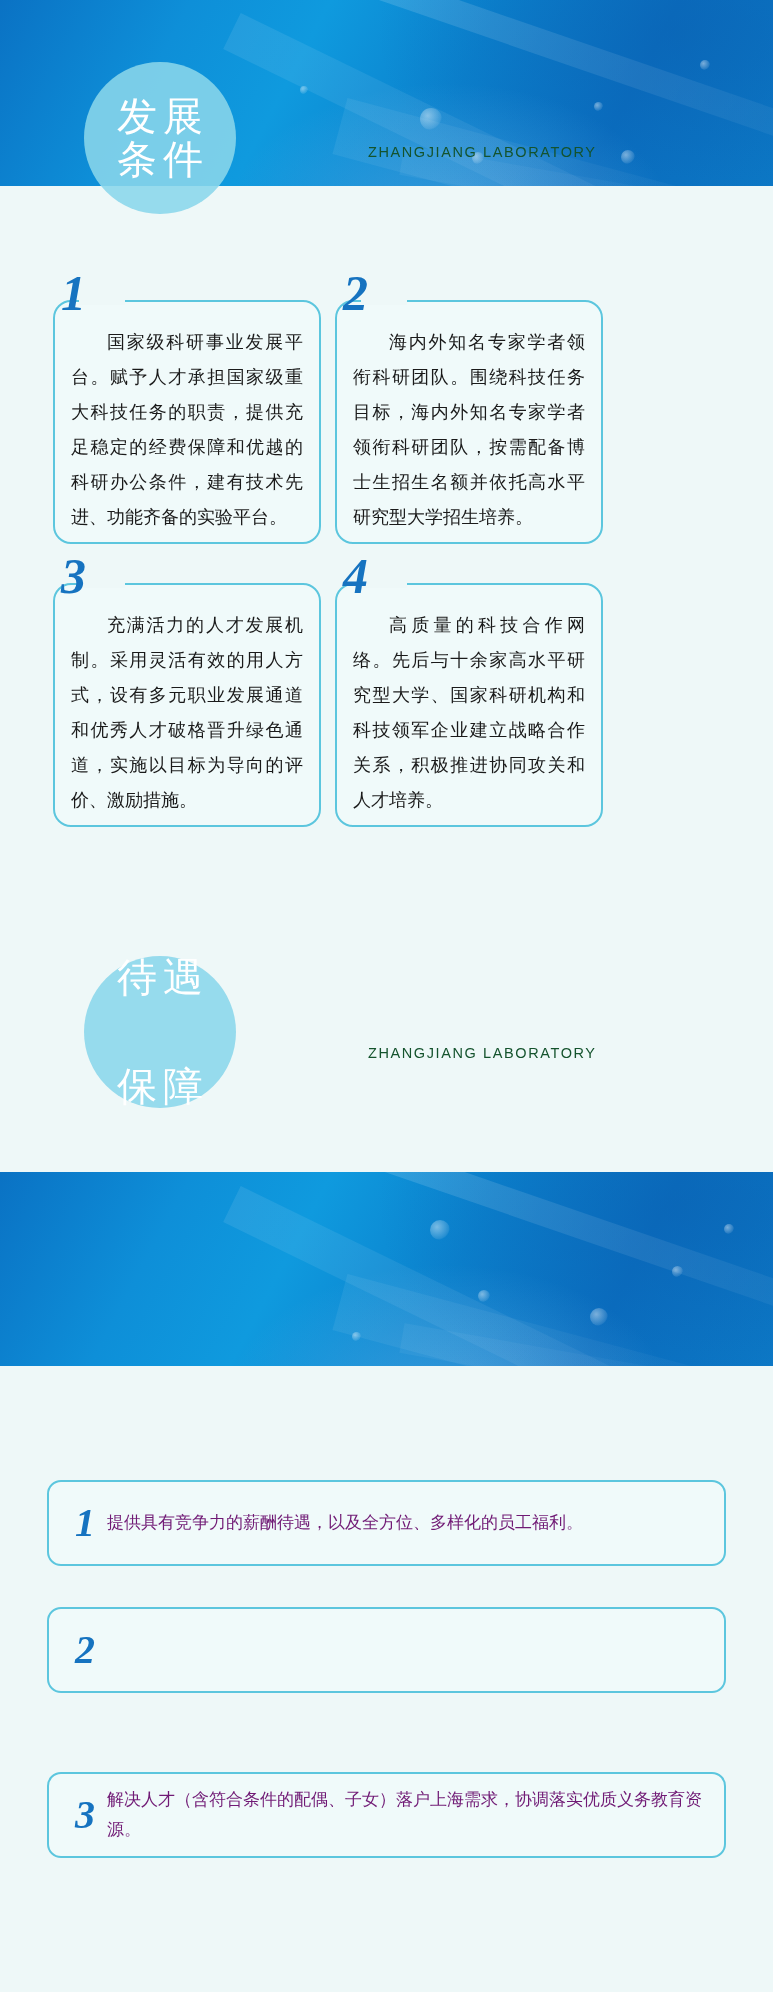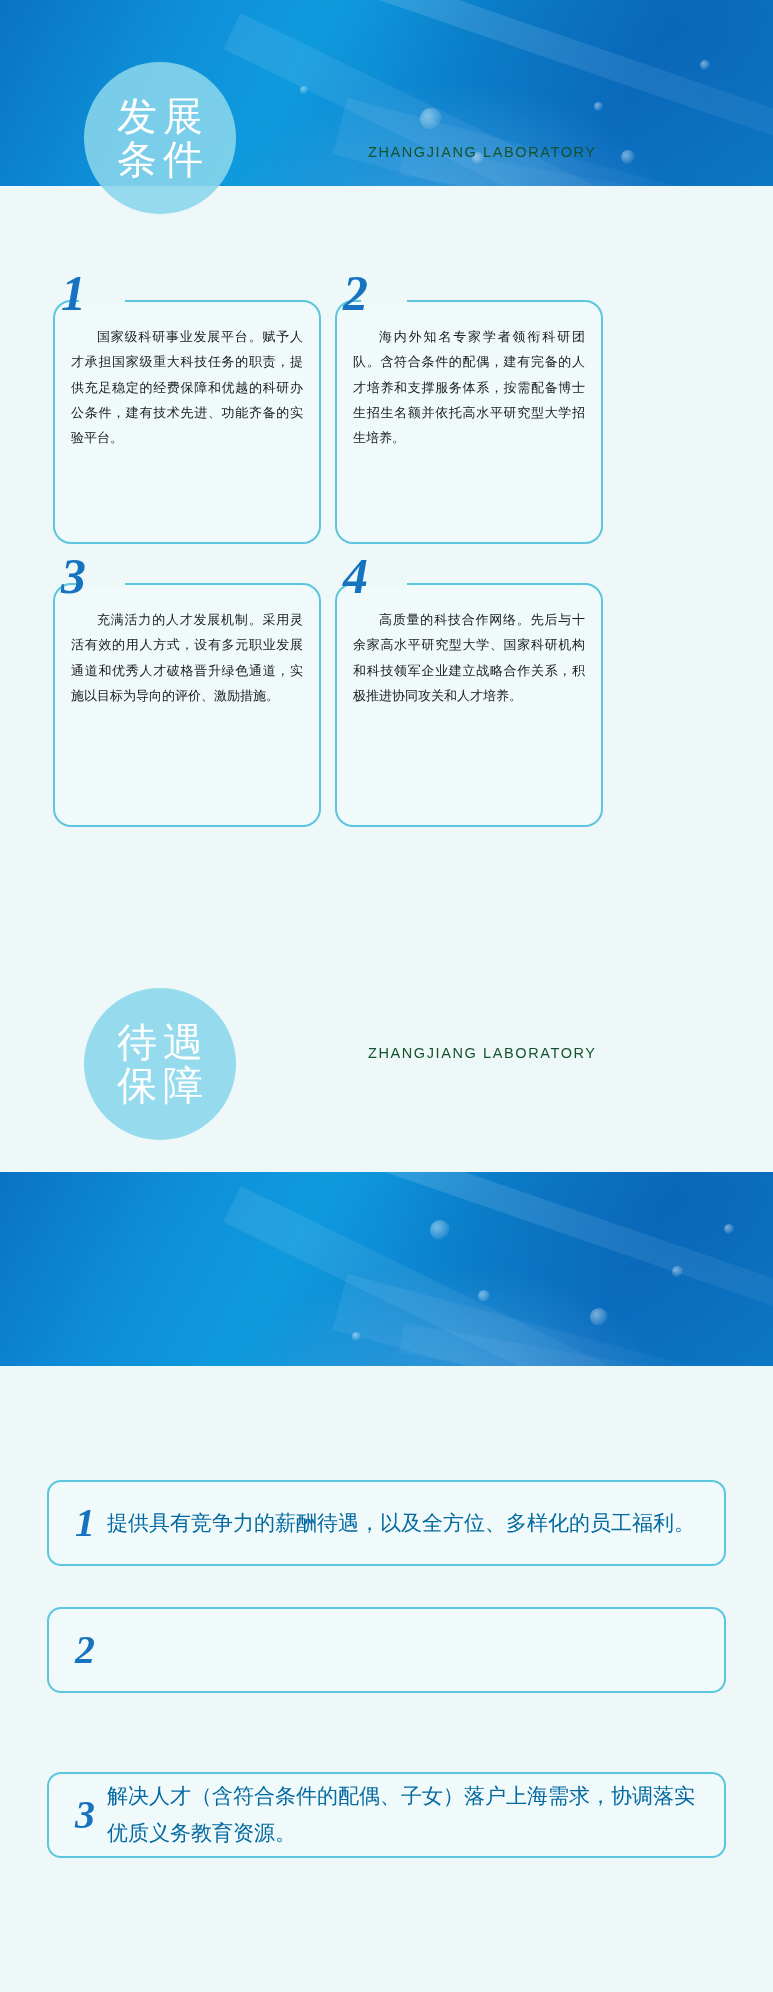--- a/index.html
+++ b/index.html
@@ -83,21 +83,21 @@
     font-size:50px;
     font-weight:bold;
     font-style:italic;
     color:#1673c0;
     line-height:1;
     font-family:"Liberation Serif","DejaVu Serif",serif;
     z-index:3;
   }
   .card .body {
     padding:22px 16px 14px 16px;
-    font-size:13px;
+    font-size:18px;
     line-height:1.95;
     color:#1a1a1a;
     text-indent:2em;
     text-align:justify;
     font-family:"DejaVu Sans","Liberation Sans",sans-serif;
   }
   
   .card .notch {
     position:absolute;
     top:-3px; left:24px;
@@ -123,23 +123,23 @@
     font-size:40px;
     font-weight:bold;
     font-style:italic;
     color:#1673c0;
     line-height:1;
     text-align:center;
     font-family:"Liberation Serif","DejaVu Serif",serif;
   }
   .row .rtext {
     flex:1;
-    font-size:21px;
+    font-size:17px;
     line-height:1.75;
-    color:#0369a1;
+    color:#701a75;
     font-family:"DejaVu Sans","Liberation Sans",sans-serif;
   }
 </style>
 </head>
 <body>
 
 <div class="page">
 
   <div class="banner" style="top:0; height:186px;">
     <div class="ray r1"></div>
@@ -163,21 +163,21 @@
 
   <div class="card" style="left:53px; top:300px; width:268px; height:244px;">
     <div class="notch"></div>
     <div class="num">1</div>
     <div class="body">国家级科研事业发展平台。赋予人才承担国家级重大科技任务的职责，提供充足稳定的经费保障和优越的科研办公条件，建有技术先进、功能齐备的实验平台。</div>
   </div>
 
   <div class="card" style="left:335px; top:300px; width:268px; height:244px;">
     <div class="notch"></div>
     <div class="num">2</div>
-    <div class="body">海内外知名专家学者领衔科研团队。含符合条件的配偶，建有完备的人才培养和支撑服务体系，按需配备博士生招生名额并依托高水平研究型大学招生培养。</div>
+    <div class="body">海内外知名专家学者领衔科研团队。围绕科技任务目标，海内外知名专家学者领衔科研团队，按需配备博士生招生名额并依托高水平研究型大学招生培养。</div>
   </div>
 
   <div class="card" style="left:53px; top:583px; width:268px; height:244px;">
     <div class="notch"></div>
     <div class="num">3</div>
     <div class="body">充满活力的人才发展机制。采用灵活有效的用人方式，设有多元职业发展通道和优秀人才破格晋升绿色通道，实施以目标为导向的评价、激励措施。</div>
   </div>
 
   <div class="card" style="left:335px; top:583px; width:268px; height:244px;">
     <div class="notch"></div>
@@ -191,21 +191,21 @@
     <div class="ray r3"></div>
     <div class="ray r4"></div>
     <div class="bokeh" style="left:430px; top:48px;  width:20px; height:20px;"></div>
     <div class="bokeh" style="left:478px; top:118px; width:12px; height:12px;"></div>
     <div class="bokeh" style="left:590px; top:136px; width:18px; height:18px;"></div>
     <div class="bokeh" style="left:672px; top:94px;  width:11px; height:11px;"></div>
     <div class="bokeh" style="left:352px; top:160px; width:9px;  height:9px;"></div>
     <div class="bokeh" style="left:724px; top:52px;  width:10px; height:10px;"></div>
   </div>
 
-  <div class="badge-circle" style="left:84px; top:988px; width:152px; height:152px; font-size:40px;">
+  <div class="badge-circle" style="left:84px; top:956px; width:152px; height:152px; font-size:40px;justify-content:space-between;">
     <span>待遇</span>
     <span>保障</span>
   </div>
 
   <div class="lab-logo" style="left:368px; top:1045px;">ZHANGJIANG  LABORATORY</div>
 
   <div class="row" style="top:1480px; height:86px;">
     <div class="rnum">1</div>
     <div class="rtext">提供具有竞争力的薪酬待遇，以及全方位、多样化的员工福利。</div>
   </div>

